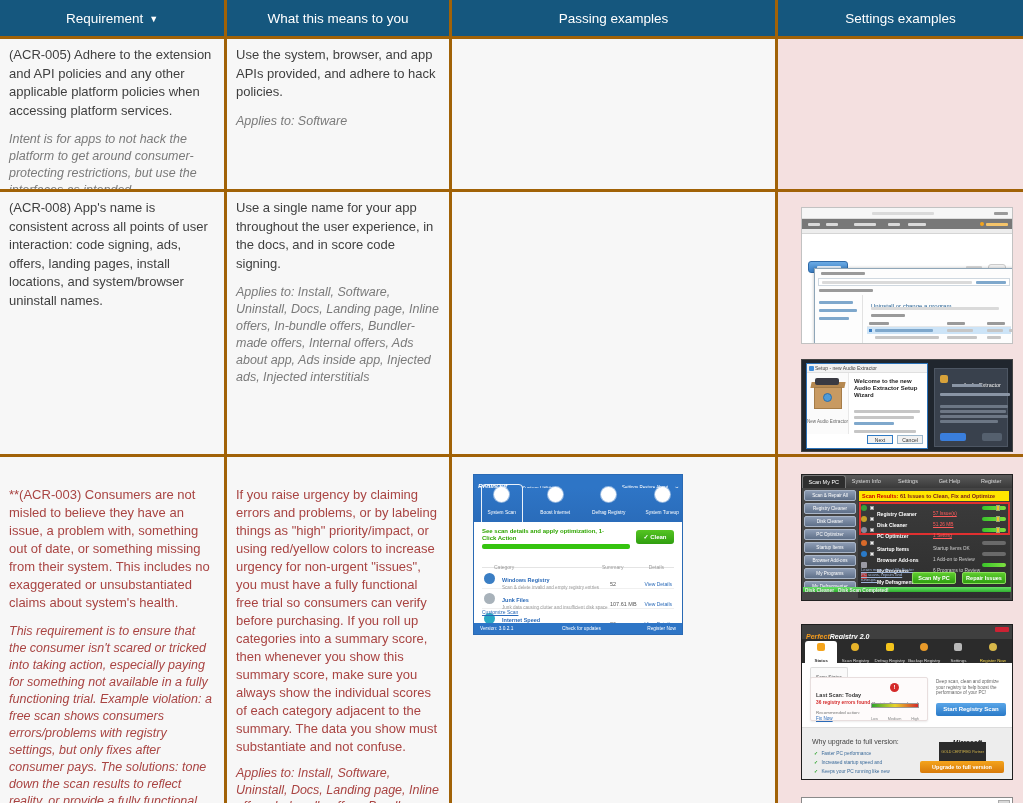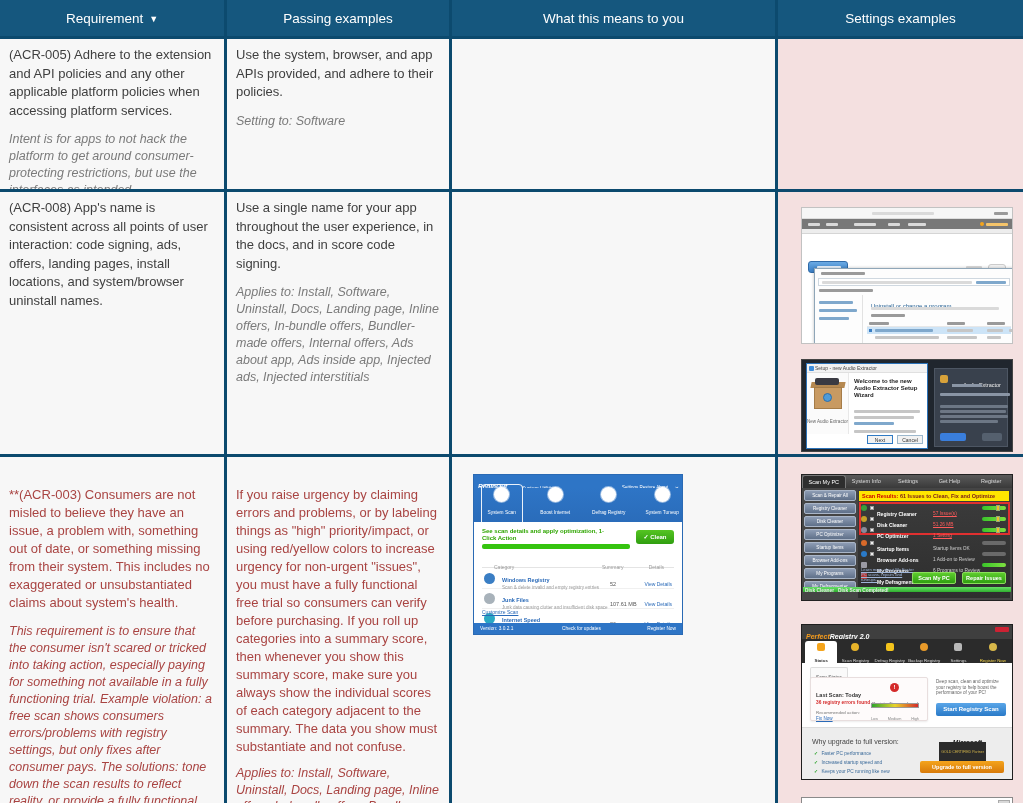--- a/index.html
+++ b/index.html
@@ -1,18 +1,18 @@
 <!DOCTYPE html>
 <html><head>
 <meta charset="utf-8">
 <style>
   * { box-sizing: border-box; margin: 0; padding: 0; }
   body { margin:0; background:#fff; font-family:"Liberation Sans", sans-serif; }
   #page { width:1023px; height:803px; overflow:hidden; background:#fff; position:relative; }
-  .grid { display:grid; grid-template-columns:224px 222px 323px 245px; grid-template-rows:36px 150px 262px 346px; gap:3px; width:1023px; height:803px; background:#0c4a6e; }
+  .grid { display:grid; grid-template-columns:224px 222px 323px 245px; grid-template-rows:36px 150px 262px 346px; gap:3px; width:1023px; height:803px; background:#a16207; }
   .hcell { background:#15577e; color:#fff; display:flex; align-items:center; justify-content:center; font-size:13.5px; font-weight:500; }
   .hcell .arrow { font-size:9px; margin-left:6px; position:relative; top:1px; }
   .cell { background:#f7f7f7; padding:7px 9px; font-size:13px; line-height:18.5px; color:#3f3f3f; overflow:hidden; position:relative; }
   .cell.fail { background:#f4e0e0; }
   .note { font-style:italic; font-size:12.5px; line-height:17px; color:#7a7a7a; margin-top:11px; }
   .danger, .danger .note { color:#a94442; }
   .r3main { line-height:18px;margin-top:22px; }
   .r3applies { margin-top:9px; line-height:16.5px; }
 
   
@@ -147,36 +147,36 @@
 <body>
 
 <div id="page">
   <div class="grid">
 
     <div class="hcell">
       <span>Requirement</span>
       <span class="arrow">▼</span>
     </div>
     <div class="hcell">
+      <span>What this means to you</span>
+    </div>
+    <div class="hcell">
       <span>Passing examples</span>
-    </div>
-    <div class="hcell">
-      <span>What this means to you</span>
     </div>
     <div class="hcell">
       <span>Settings examples</span>
     </div>
 
     <div class="cell">
       <p>(ACR-005) Adhere to the extension and API policies and any other applicable platform policies when accessing platform services.</p>
       <p class="note">Intent is for apps to not hack the platform to get around consumer-protecting restrictions, but use the interfaces as intended.</p>
     </div>
     <div class="cell">
-      <p>Use the system, browser, and app APIs provided, and adhere to their policies.</p>
-      <p class="note">Setting to: Software</p>
+      <p>Use the system, browser, and app APIs provided, and adhere to hack policies.</p>
+      <p class="note">Applies to: Software</p>
     </div>
     <div class="cell"></div>
     <div class="cell fail"></div>
 
     <div class="cell">
       <p>(ACR-008) App's name is consistent across all points of user interaction: code signing, ads, offers, landing pages, install locations, and system/browser uninstall names.</p>
     </div>
     <div class="cell">
       <p>Use a single name for your app throughout the user experience, in the docs, and in score code signing.</p>
       <p class="note">Applies to: Install, Software, Uninstall, Docs, Landing page, Inline offers, In-bundle offers, Bundler-made offers, Internal offers, Ads about app, Ads inside app, Injected ads, Injected interstitials</p>

